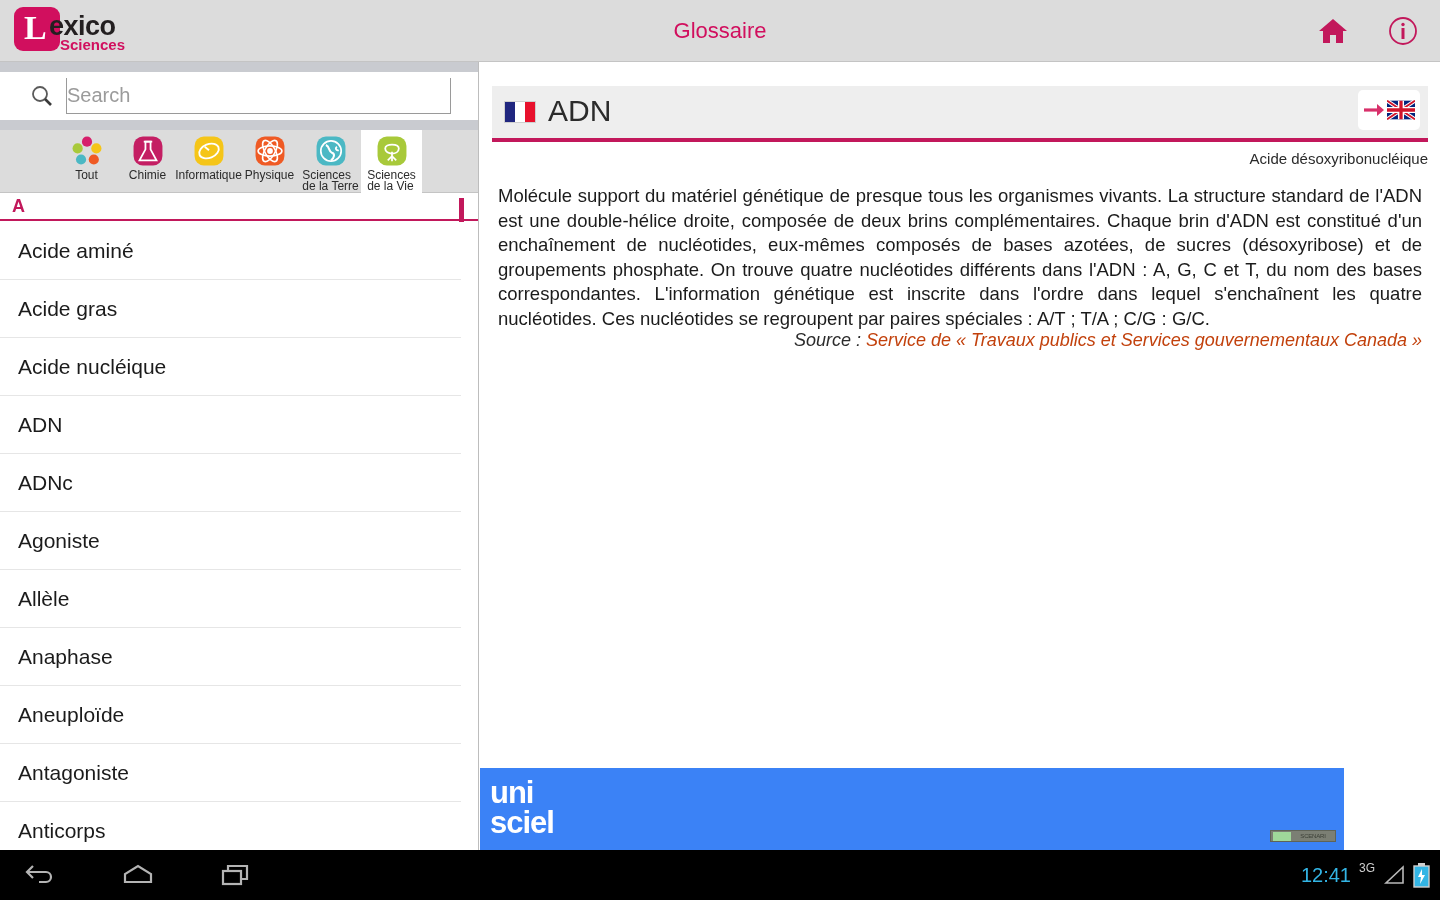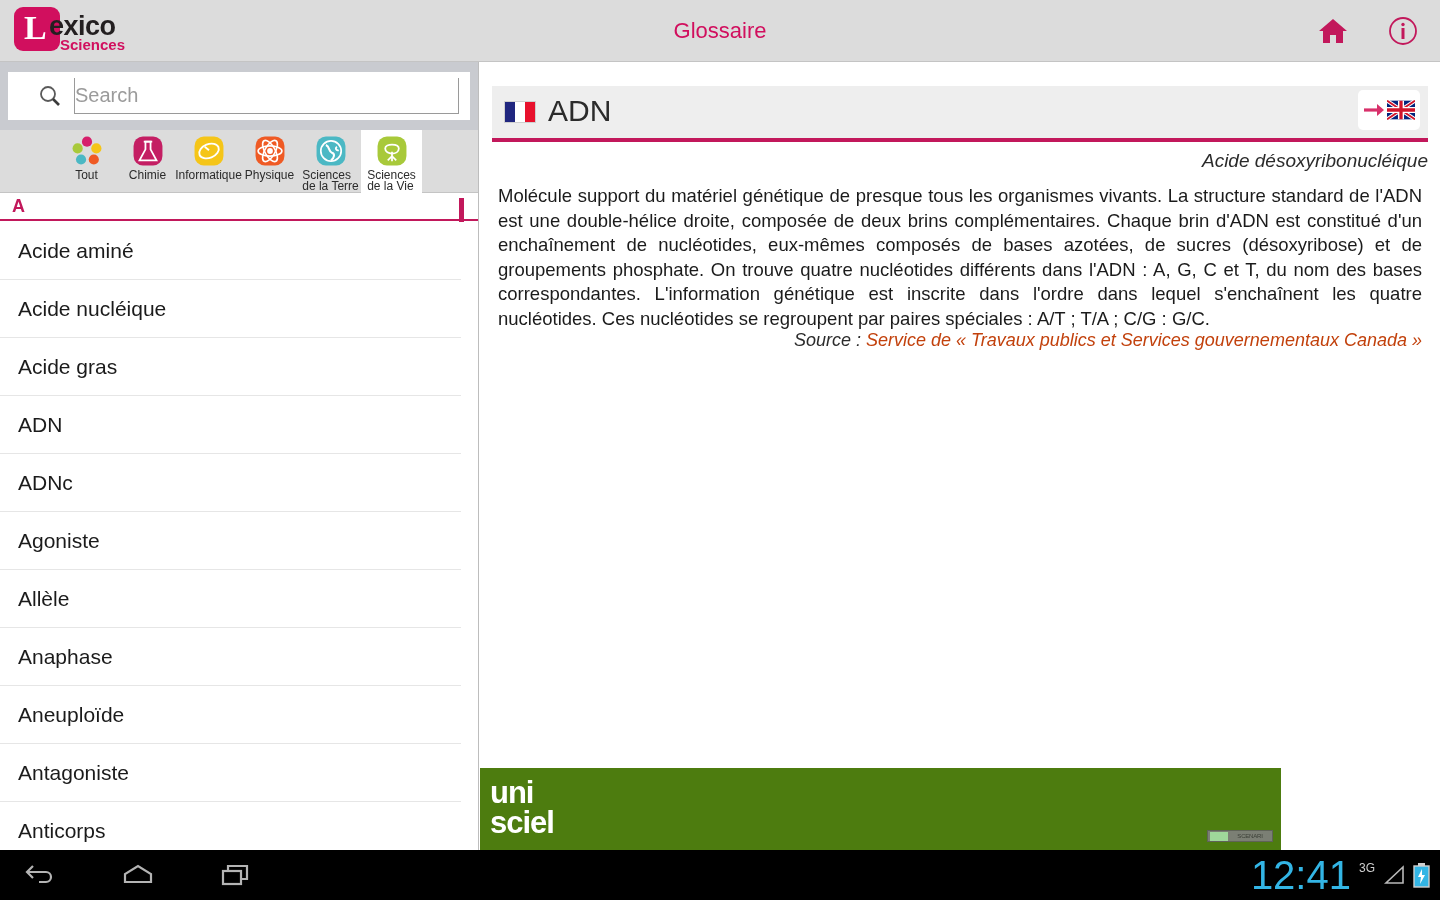--- a/index.html
+++ b/index.html
@@ -53,21 +53,21 @@
 
   
   .left-panel {
     position: absolute; left: 0; top: 62px; width: 479px; height: 788px;
     background: #ffffff;
     border-right: 1px solid #bdbdbd;
   }
   .search-zone {
     position: absolute; left: 0; top: 0; width: 478px; height: 72px;
     background: #c9cbd0;
-    padding: 10px 8px;
+    padding: 10px 0;
   }
   .search-box {
     width: 100%; height: 48px; background: #ffffff;
     position: relative; display: flex; align-items: center;
   }
   .search-icon { position: absolute; left: 30px; top: 12px; }
   .search-input {
     position: absolute; left: 66px; top: 6px; width: 385px; height: 36px;
     border: none; outline: none; background: transparent;
     font-family: "Liberation Sans", sans-serif;
@@ -147,37 +147,37 @@
   .translate-btn {
     position: absolute; right: 8px; top: 4px;
     width: 62px; height: 40px; background: #ffffff;
     border-radius: 5px;
     display: flex; align-items: center; justify-content: center; gap: 2px;
     cursor: pointer;
   }
   .uk-flag-box { width: 28px; height: 20px; }
   .entry-sub {
     position: absolute; right: 12px; top: 88px;
-    font-size: 19px; font-style: italic; color: #2b2b2b;
+    font-size: 15px; color: #2b2b2b;
   }
   .entry-body {
     position: absolute; left: 18px; top: 122px; width: 924px;
     font-size: 18.5px; line-height: 24.5px; color: #1b1b1b;
     text-align: justify;
   }
   .entry-source {
     position: absolute; right: 18px; top: 268px;
     font-size: 18px; font-style: italic; color: #2b2b2b;
   }
   .entry-source .src-link { color: #c2410c; }
 
   
   .footer {
-    position: absolute; left: 480px; top: 768px; width: 801px; height: 82px;
-    background: #4d7c0f;
+    position: absolute; left: 480px; top: 768px; width: 864px; height: 82px;
+    background: #3b82f6;
   }
   .unisciel {
     position: absolute; left: 10px; top: 10px;
     color: #ffffff; font-weight: bold;
     font-size: 31px; line-height: 30px; letter-spacing: -1px;
   }
   .badge {
     position: absolute; right: 8px; bottom: 8px;
     width: 66px; height: 12px; background: #7b7f74;
     border: 1px solid #5f6357;
@@ -190,21 +190,21 @@
   .navbar {
     position: absolute; left: 0; top: 850px; width: 1440px; height: 50px;
     background: #000000;
   }
   .nav-icons { position: absolute; left: 20px; top: 0; height: 50px; display: flex; align-items: center; gap: 58px; }
   .nav-btn { width: 40px; height: 40px; display: flex; align-items: center; justify-content: center; cursor: pointer; }
   .status-right {
     position: absolute; right: 10px; top: 0; height: 50px;
     display: flex; align-items: center; gap: 8px;
   }
-  .clock { font-size: 40px; color: #33b5e5; line-height: 31px; }
+  .clock { font-size: 20px; color: #33b5e5; line-height: 31px; }
   .net-label { font-size: 12px; color: #cfcfcf; position: relative; top: -7px; }
 </style>
 </head>
 <body>
 
 <div id="app">
 
   <div class="topbar">
     <div class="logo-wrap">
       <div class="logo-square"></div>
@@ -313,22 +313,22 @@
       </div>
     </div>
 
     <div class="section-head">
       <div class="section-letter">A</div>
     </div>
     <div class="scroll-thumb"></div>
 
     <div class="term-list" id="term-list">
         <div class="term-item">Acide aminé</div>
+        <div class="term-item">Acide gras</div>
         <div class="term-item">Acide nucléique</div>
-        <div class="term-item">Acide gras</div>
         <div class="term-item">ADN</div>
         <div class="term-item">ADNc</div>
         <div class="term-item">Agoniste</div>
         <div class="term-item">Allèle</div>
         <div class="term-item">Anaphase</div>
         <div class="term-item">Aneuploïde</div>
         <div class="term-item">Antagoniste</div>
         <div class="term-item">Anticorps</div>
       </div>
   </div>

